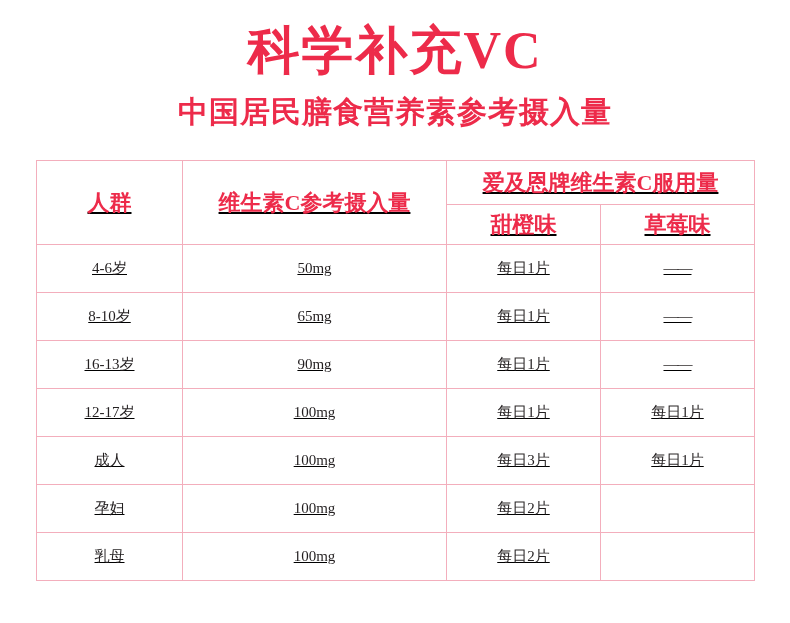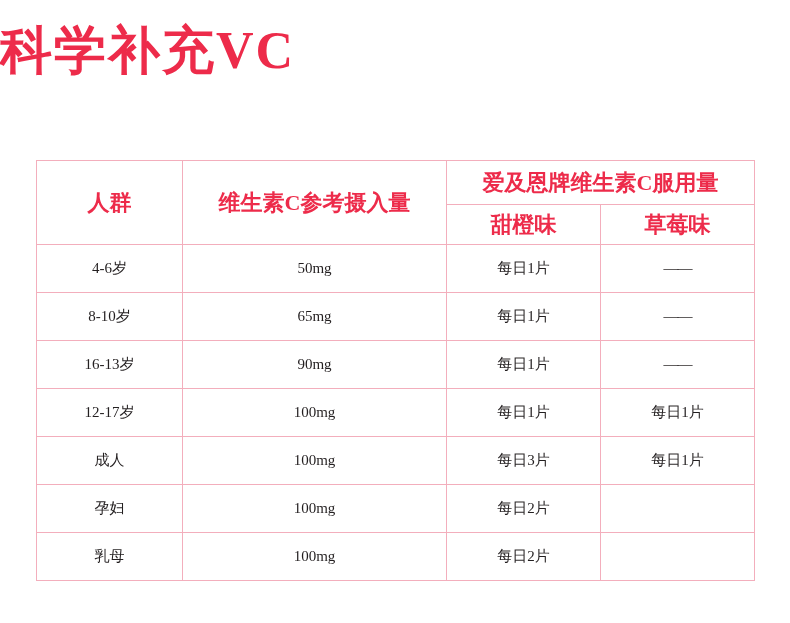--- a/index.html
+++ b/index.html
@@ -13,21 +13,21 @@
     font-family: "Liberation Serif", "DejaVu Serif", serif;
     overflow: hidden;
   }
   .page {
     width: 790px;
     height: 623px;
     position: relative;
     box-sizing: border-box;
   }
   .title-block {
-    text-align: left;
+    text-align: center;
     padding-top: 22px;
   }
   .main-title {
     font-family: "Liberation Serif", "DejaVu Serif", serif;
     font-weight: bold;
     font-size: 52px;
     line-height: 1.1;
     color: #ed2b4a;
     letter-spacing: 2px;
     margin: 0;
@@ -44,20 +44,21 @@
   .table-wrap {
     position: absolute;
     left: 36px;
     top: 160px;
     width: 718px;
   }
   table.vc-table {
     border-collapse: collapse;
     width: 718px;
     table-layout: fixed;
+    text-decoration: underline;
   }
   table.vc-table td, table.vc-table th {
     border: 1px solid #f3aebc;
     text-align: center;
     vertical-align: middle;
     font-family: "Liberation Serif", "DejaVu Serif", serif;
     color: #231f20;
     font-size: 15px;
     font-weight: normal;
     padding: 0;
@@ -91,20 +92,21 @@
     color: #231f20;
   }
 </style>
 </head>
 <body>
 
 <div class="page">
 
   <div class="title-block">
     <h1 class="main-title">科学补充VC</h1>
+    <h2 class="sub-title">中国居民膳食营养素参考摄入量</h2>
   </div>
 
   <div class="table-wrap">
     <table class="vc-table">
       <colgroup>
         <col class="col-group">
         <col class="col-intake">
         <col class="col-flavor">
         <col class="col-flavor">
       </colgroup>

